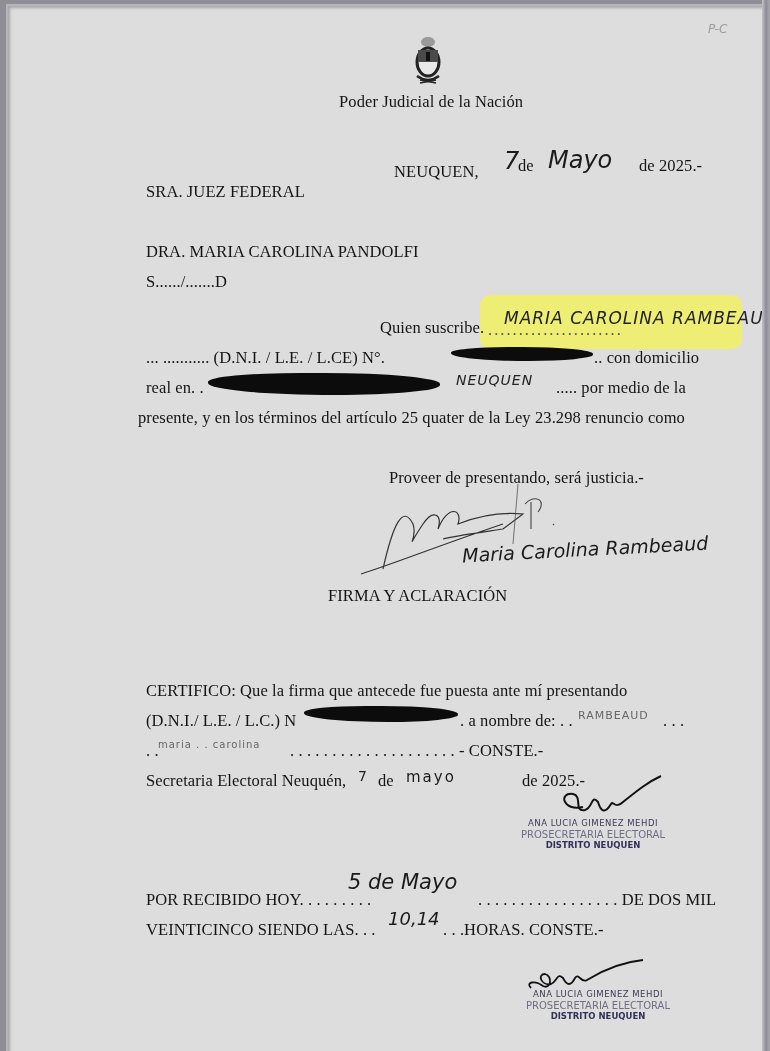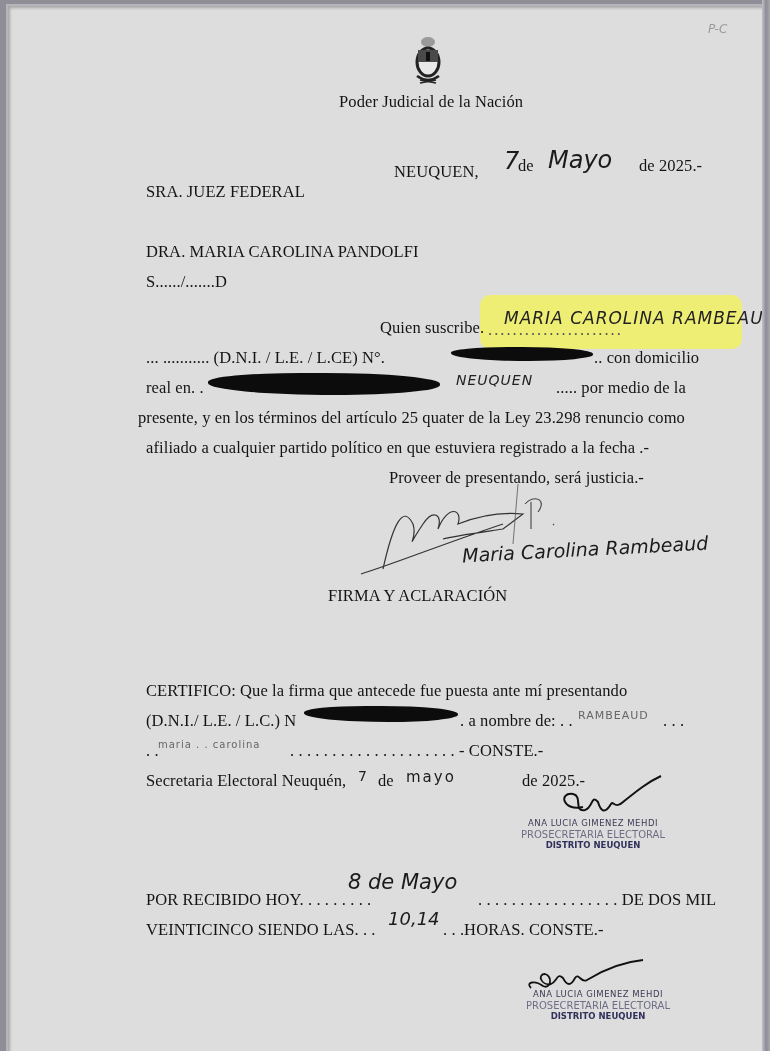--- a/index.html
+++ b/index.html
@@ -69,21 +69,20 @@
   <div class="abs t" style="left:138px;top:342px;">... ........... (D.N.I. / L.E. / L.CE) N°.</div>
   <div class="redact" style="left:443px;top:341px;width:142px;height:14px;"></div>
   <div class="abs t" style="left:586px;top:342px;">.. con domicilio</div>
 
   <div class="abs t" style="left:138px;top:372px;">real en. .</div>
   <div class="redact" style="left:200px;top:367px;width:232px;height:22px;"></div>
   <div class="abs hand-caps" style="left:448px;top:366px;font-size:14px;font-style:italic;">NEUQUEN</div>
   <div class="abs t" style="left:548px;top:372px;">..... por medio de la</div>
 
   <div class="abs t" style="left:130px;top:402px;">presente, y en los términos del artículo 25 quater de la Ley 23.298 renuncio como</div>
-  <div class="abs t" style="left:138px;top:432px;">afiliado a cualquier partido político en que estuviera registrado a la fecha .-</div>
   <div class="abs t" style="left:381px;top:462px;">Proveer de presentando, será justicia.-</div>
 
   <svg style="left:345px;top:478px;" width="230" height="100" viewBox="0 0 230 100">
     <path d="M8 90 C40 80 90 60 150 40 M30 85 C40 40 50 20 60 40 C65 55 50 70 70 40 C80 25 90 30 85 45 C95 20 110 25 105 40 C130 30 150 28 170 30 L150 45 C130 48 100 52 90 55" stroke="#333" stroke-width="1.2" fill="none"></path>
     <path d="M172 20 C180 10 195 15 185 28 M178 18 L178 45 M200 40 l1 1" stroke="#444" stroke-width="1.1" fill="none"></path>
     <path d="M165 0 L160 60" stroke="#555" stroke-width="0.8" fill="none"></path>
   </svg>
   <div class="abs hand" style="left:454px;top:532px;font-size:19px;transform:rotate(-3deg);">Maria Carolina Rambeaud</div>
   <div class="abs t" style="left:320px;top:580px;">FIRMA Y ACLARACIÓN</div>
 
@@ -106,21 +105,21 @@
   <svg style="left:535px;top:766px;" width="130" height="60" viewBox="0 0 130 60">
     <path d="M40 35 C20 40 15 20 30 22 C40 24 30 40 42 38 C50 36 48 22 55 30 C58 40 62 42 68 32 C70 28 72 38 80 30 C95 18 105 10 118 4" stroke="#111" stroke-width="2" fill="none"></path>
   </svg>
   <div class="abs stamp" style="left:510px;top:812px;width:150px;">
     <div class="name">ANA LUCIA GIMENEZ MEHDI</div>
     <div class="role">PROSECRETARIA ELECTORAL</div>
     <div class="dist">DISTRITO NEUQUEN</div>
   </div>
 
   <div class="abs t" style="left:138px;top:884px;">POR RECIBIDO HOY. . . . . . . . .</div>
-  <div class="abs hand" style="left:340px;top:864px;font-size:21px;">8 de Mayo</div>
+  <div class="abs hand" style="left:340px;top:864px;font-size:21px;">5 de Mayo</div>
   <div class="abs t" style="left:470px;top:884px;">. . . . . . . . . . . . . . . . . DE DOS MIL</div>
   <div class="abs t" style="left:138px;top:914px;">VEINTICINCO SIENDO LAS. . .</div>
   <div class="abs hand" style="left:380px;top:902px;font-size:18px;">10,14</div>
   <div class="abs t" style="left:435px;top:914px;">. . .HORAS. CONSTE.-</div>
 
   <svg style="left:515px;top:946px;" width="140" height="40" viewBox="0 0 140 40">
     <path d="M8 36 C2 30 12 28 20 34 C28 38 30 24 22 22 C14 22 18 34 28 32 C34 30 34 20 40 26 C44 34 48 34 52 26 C56 20 58 32 64 28 C80 18 100 10 120 8" stroke="#111" stroke-width="1.8" fill="none"></path>
   </svg>
   <div class="abs stamp" style="left:515px;top:983px;width:150px;">
     <div class="name">ANA LUCIA GIMENEZ MEHDI</div>

